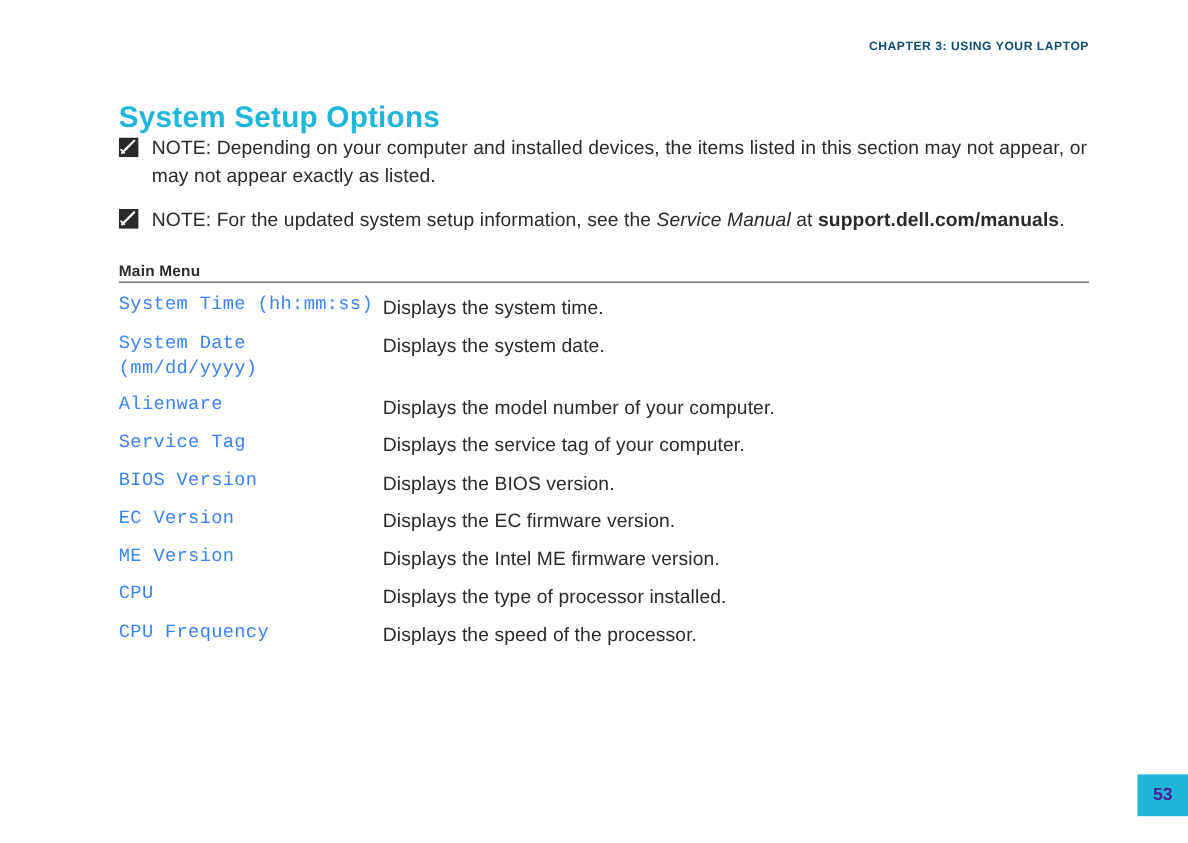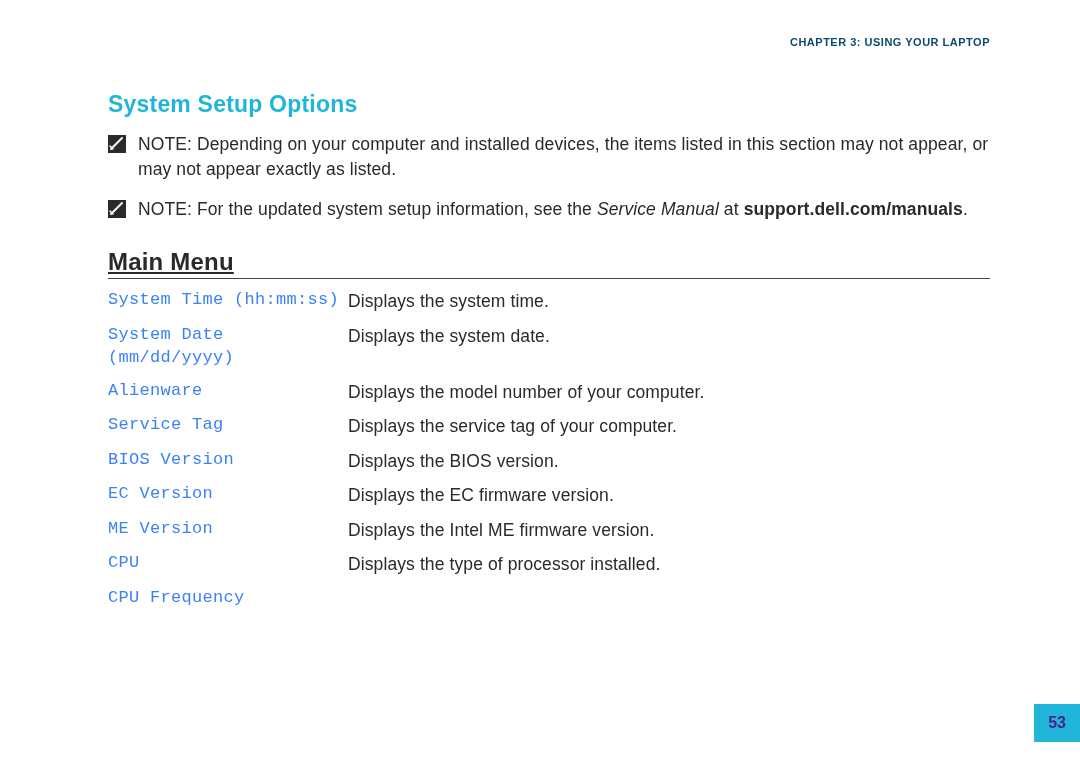--- a/index.html
+++ b/index.html
@@ -16,24 +16,23 @@
     }
     .chapter-header {
       text-align: right;
       font-size: 11px;
       font-weight: 700;
       letter-spacing: 0.5px;
       color: #0c4a6e;
       margin-bottom: 43px;
     }
     .section-title {
-      font-size: 23px;
+      font-size: 27px;
       font-weight: 600;
       color: #1fb6d9;
-      margin-bottom: 14px;
       letter-spacing: 0.2px;
     }
     .note-block {
       display: flex;
       align-items: flex-start;
       margin-bottom: 14px;
     }
     .note-icon {
       flex: 0 0 auto;
       width: 18px;
@@ -49,27 +48,26 @@
       letter-spacing: 0.1px;
     }
     .note-text.justify {
       text-align: justify;
       text-justify: inter-word;
     }
     .note-label { font-weight: 400; }
     .note-italic { font-style: italic; }
     .note-bold { font-weight: 700; }
     .subsection {
-      font-size: 24px;
+      font-size: 14px;
       font-weight: 700;
       color: #2a2a2a;
       margin-top: 26px;
       margin-bottom: 2px;
       letter-spacing: 0.2px;
-      text-decoration: underline;
     }
     .hr {
       border: none;
       border-top: 1.5px solid #444;
       margin-bottom: 10px;
     }
     .table { width: 100%; }
     .row { display: flex; margin-bottom: 10px; }
     .col-left {
       flex: 0 0 240px;
@@ -162,17 +160,18 @@
     <div class="row">
       <div class="col-left">ME Version</div>
       <div class="col-right">Displays the Intel ME firmware version.</div>
     </div>
     <div class="row">
       <div class="col-left">CPU</div>
       <div class="col-right">Displays the type of processor installed.</div>
     </div>
     <div class="row">
       <div class="col-left">CPU Frequency</div>
+      <div class="col-right">Displays the speed of the processor.</div>
     </div>
   </div>
 </div>
 
 <div class="page-number">53</div>
 
 </body></html>

